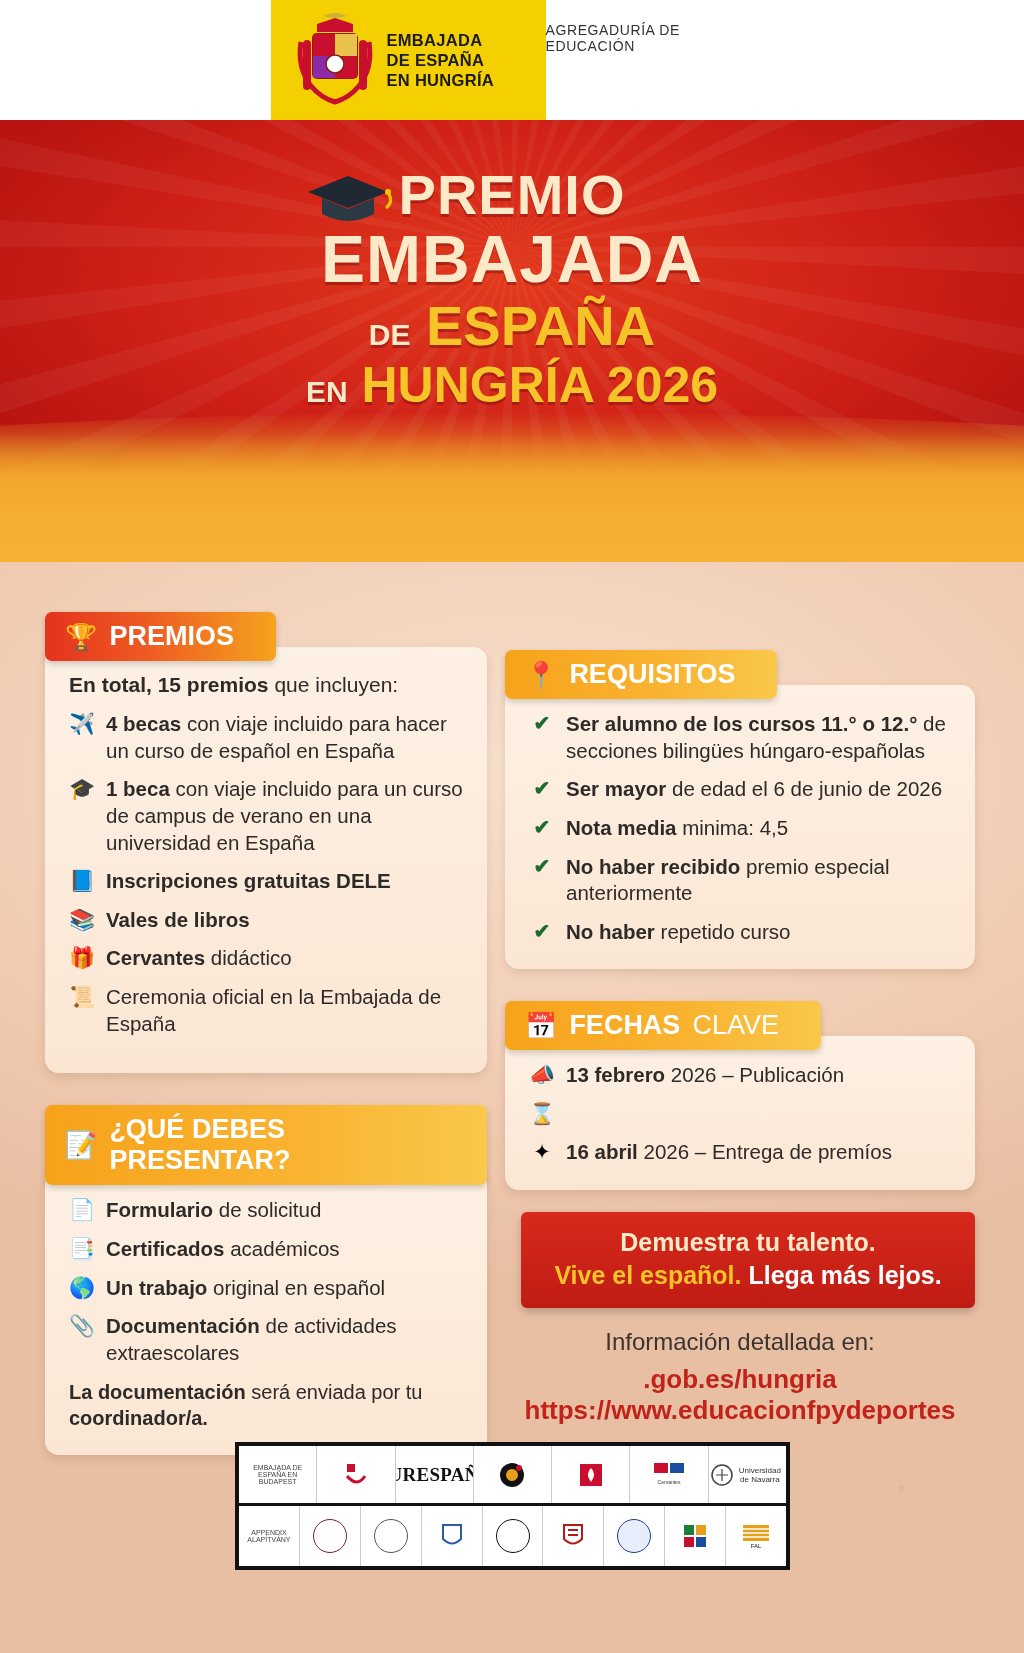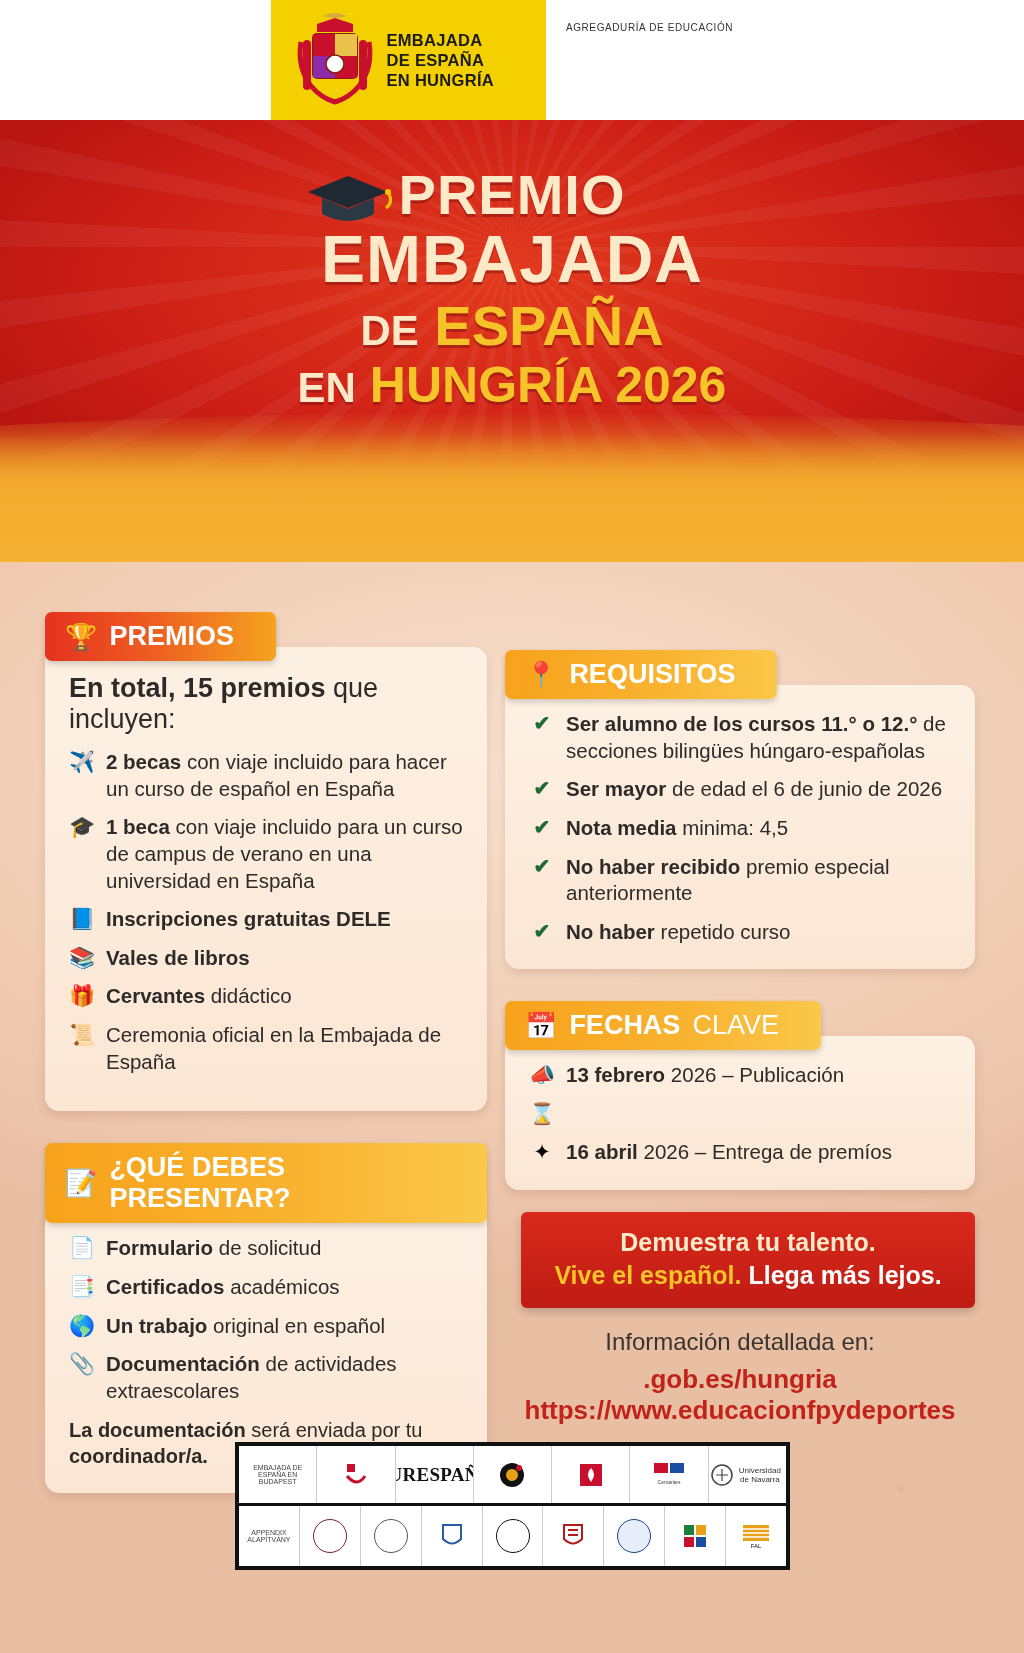--- a/index.html
+++ b/index.html
@@ -30,21 +30,21 @@
   .emb-text {
     font-weight: bold; font-size: 16.5px; line-height: 1.22;
     color: #1b1b1b; letter-spacing: .3px;
   }
   .aee-block {
     width: 208px; background: #ffffff;
     display: flex; flex-direction: column; align-items: center;
     padding-top: 22px;
   }
   .aee-top {
-    font-size: 10px; letter-spacing: .6px; color: #333; margin-bottom: 8px;
+    font-size: 14px; letter-spacing: .6px; color: #333; margin-bottom: 8px;
     font-weight: normal;
   }
   .aee-row { display: flex; align-items: center; gap: 9px; }
   .aee-flag { width: 44px; height: 40px; position: relative; }
   .aee-words { font-weight: bold; font-size: 14px; line-height: 1.22; color: #2b2b2b; }
   .aee-words .w1 { color: #C8102E; }
   .aee-words .w2 { color: #C8102E; }
   .aee-words .w3 { color: #555; }
 
   
@@ -86,21 +86,21 @@
   }
   .t-line3 {
     font-size: 56px; font-weight: bold; margin-top: -4px;
     color: #FBE9C8; text-shadow: 0 3px 0 rgba(120,10,10,.45);
   }
   .t-line3 .hl, .t-line4 .hl { color: #F6C429; }
   .t-line4 {
     font-size: 50px; font-weight: bold; margin-top: -2px;
     color: #FBE9C8; text-shadow: 0 3px 0 rgba(120,10,10,.45);
   }
-  .t-small { font-size: 42px; }
+  .t-small { font-size: 30px; }
   .grad-cap {
     position: absolute; left: 300px; top: 58px; width: 96px; height: 60px; z-index: 6;
   }
 
   
   .paper {
     position: absolute; top: 556px; left: 0; width: 1024px; height: 1097px;
     background:
       radial-gradient(ellipse 900px 500px at 50% 20%, #F7E0CE 0%, #F1CDB4 60%, #E9BFA4 100%);
   }
@@ -139,21 +139,21 @@
     box-shadow: 0 4px 10px rgba(120,70,40,.16);
     padding: 26px 22px 24px 24px;
     margin-top: -14px;
     position: relative; z-index: 2;
   }
 
   .li { display: flex; gap: 11px; align-items: flex-start; margin-bottom: 12px; }
   .li-ic { font-size: 21px; line-height: 1.25; flex: none; width: 26px; text-align: center; }
   .li-tx { font-size: 20.5px; line-height: 1.3; color: #2E2A27; }
   .li-tx b { font-weight: bold; }
-  .lead { font-size: 27px; color: #2E2A27; margin-bottom: 14px; }
+  .lead { font-size: 21px; color: #2E2A27; margin-bottom: 14px; }
   .lead b { font-weight: bold; }
   .check { color: #1F6B33; font-weight: bold; font-size: 20px; }
 
   .closing {
     font-size: 20px; color: #2E2A27; margin-top: 6px; line-height: 1.32;
   }
 
   
   .slogan {
     position: relative; margin-top: 22px;
@@ -255,21 +255,21 @@
     <span class="banner-icon">🏆</span>
     <span>PREMIOS</span>
   </div>
   <div class="card">
     <div class="lead">
       <b>En total, 15 premios</b><span> que incluyen:</span>
     </div>
 
     <div class="li">
       <span class="li-ic">✈️</span>
-      <span class="li-tx"><b>2 becas</b><span> con viaje incluido para hacer un curso de español en España</span></span>
+      <span class="li-tx"><b>4 becas</b><span> con viaje incluido para hacer un curso de español en España</span></span>
     </div>
     <div class="li">
       <span class="li-ic">🎓</span>
       <span class="li-tx"><b>1 beca</b><span> con viaje incluido para un curso de campus de verano en una universidad en España</span></span>
     </div>
     <div class="li">
       <span class="li-ic">📘</span>
       <span class="li-tx"><b>Inscripciones gratuitas DELE</b><span></span></span>
     </div>
     <div class="li">

